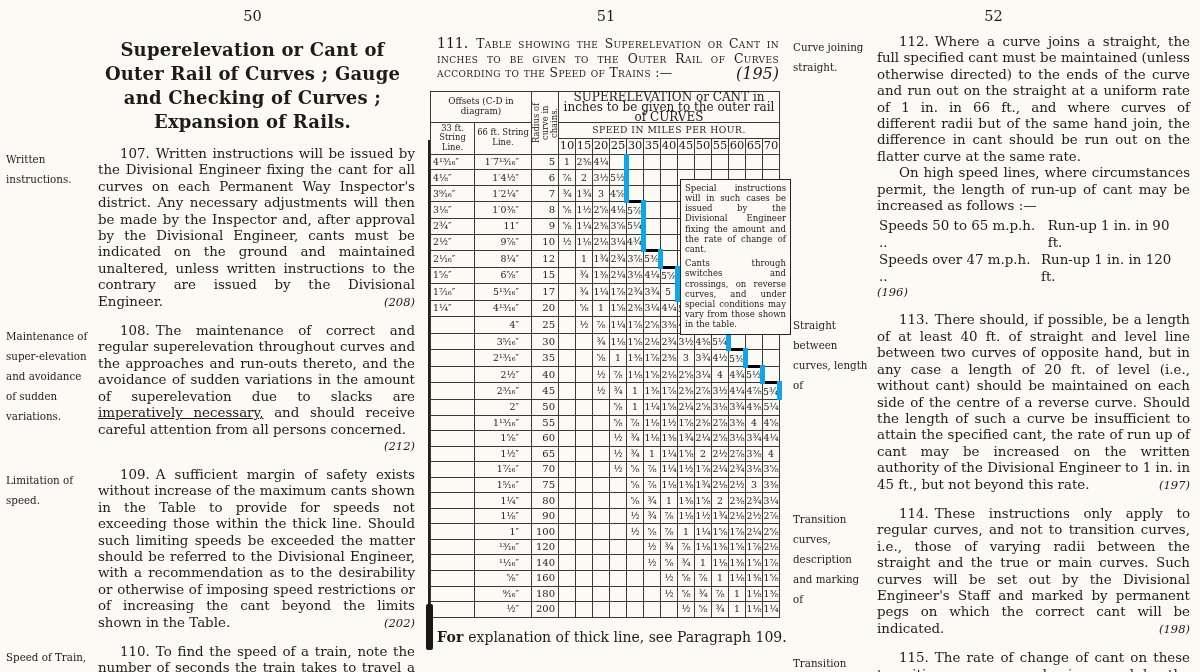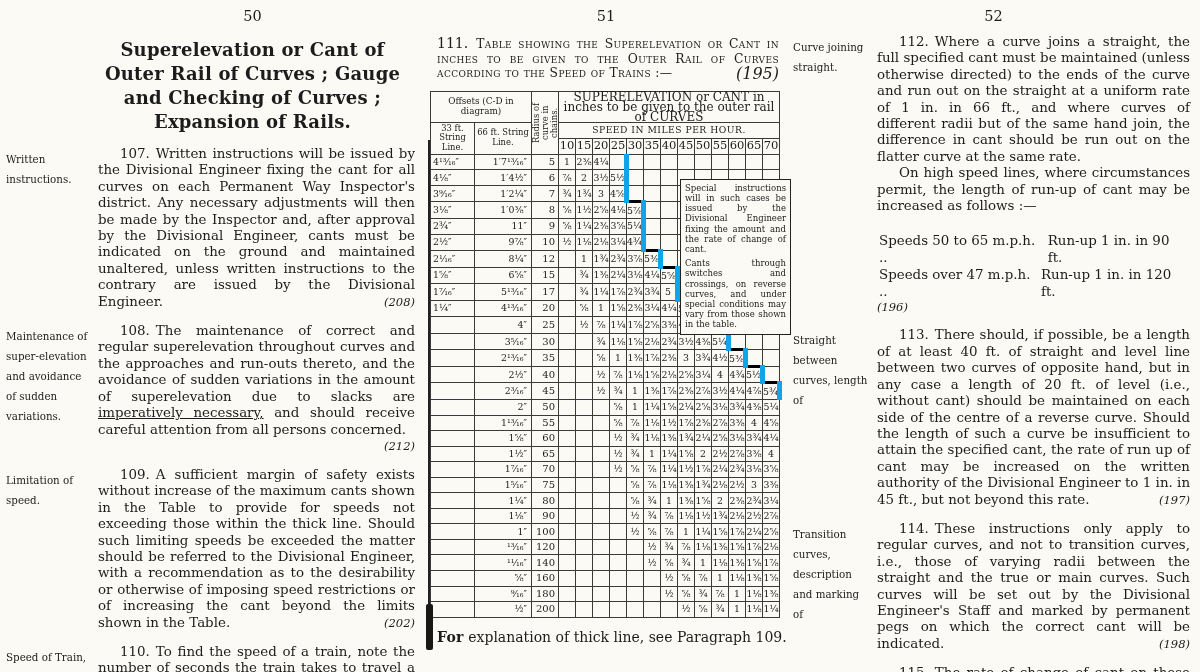--- a/index.html
+++ b/index.html
@@ -47,21 +47,21 @@
   th{font-size:8.6px;line-height:9.8px;}
   td{font-size:9.4px;height:14.55px;line-height:10px;white-space:nowrap;overflow:hidden;}
   .offhead{font-size:8.8px;height:26px;}
   .subcol{font-size:8.4px;}
   .mainhead{font-size:12px;line-height:10px;height:26px;}
   .speedhead{font-size:9.2px;letter-spacing:.5px;height:15px;}
   .radius-th{width:27px;}
   .rot{writing-mode:vertical-rl;transform:rotate(180deg);margin:0 auto;font-size:8.4px;line-height:9px;max-height:56px;}
   .num-th{font-size:11.5px;height:15px;}
   .c-o33{text-align:left;padding-left:2px;}
-  .c-o66{text-align:right;padding-right:4px;}
+  .c-o66{text-align:right;padding-right:12px;}
   .c-rad{text-align:right;padding-right:3px;font-size:10px;}
   .thick-r{border-right:5px solid #0ea5e9;}
   .thick-t{border-top:3px solid #000;}
   .notebox{
     position:absolute;left:250px;top:88px;width:101px;
     border:1px solid #222;background:#fbfaf5;padding:3px 4px 4px 4px;
     font-size:8.5px;line-height:10.2px;text-align:justify;
   }
   .notebox p{margin:0;}
   .notebox p + p{margin-top:4px;}
@@ -676,21 +676,21 @@
 </div>
 
 <div class="page" id="page52">
   <div class="pageno">52</div>
 
   <div class="sec gap-s">
     <div class="mnote">Curve joining straight.</div>
     <div>
       <p class="para"><span class="pnum">112.</span><span>Where a curve joins a straight, the full specified cant must be maintained (unless otherwise directed) to the ends of the curve and run out on the straight at a uniform rate of 1 in. in 66 ft., and where curves of different radii but of the same hand join, the difference in cant should be run out on the flatter curve at the same rate.</span></p>
       <p class="subpara">On high speed lines, where circumstances permit, the length of run-up of cant may be increased as follows :—</p>
-      <div class="speedline" style="margin-top:18px;">
+      <div class="speedline" style="margin-top:3px;">
         <span>Speeds 50 to 65 m.p.h. ..</span>
         <span>Run-up 1 in. in  90 ft.</span>
       </div>
       <div class="speedline">
         <span>Speeds over 47 m.p.h.  ..</span>
         <span>Run-up 1 in. in 120 ft.</span>
       </div>
       <div class="refline">(196)</div>
     </div>
   </div>

